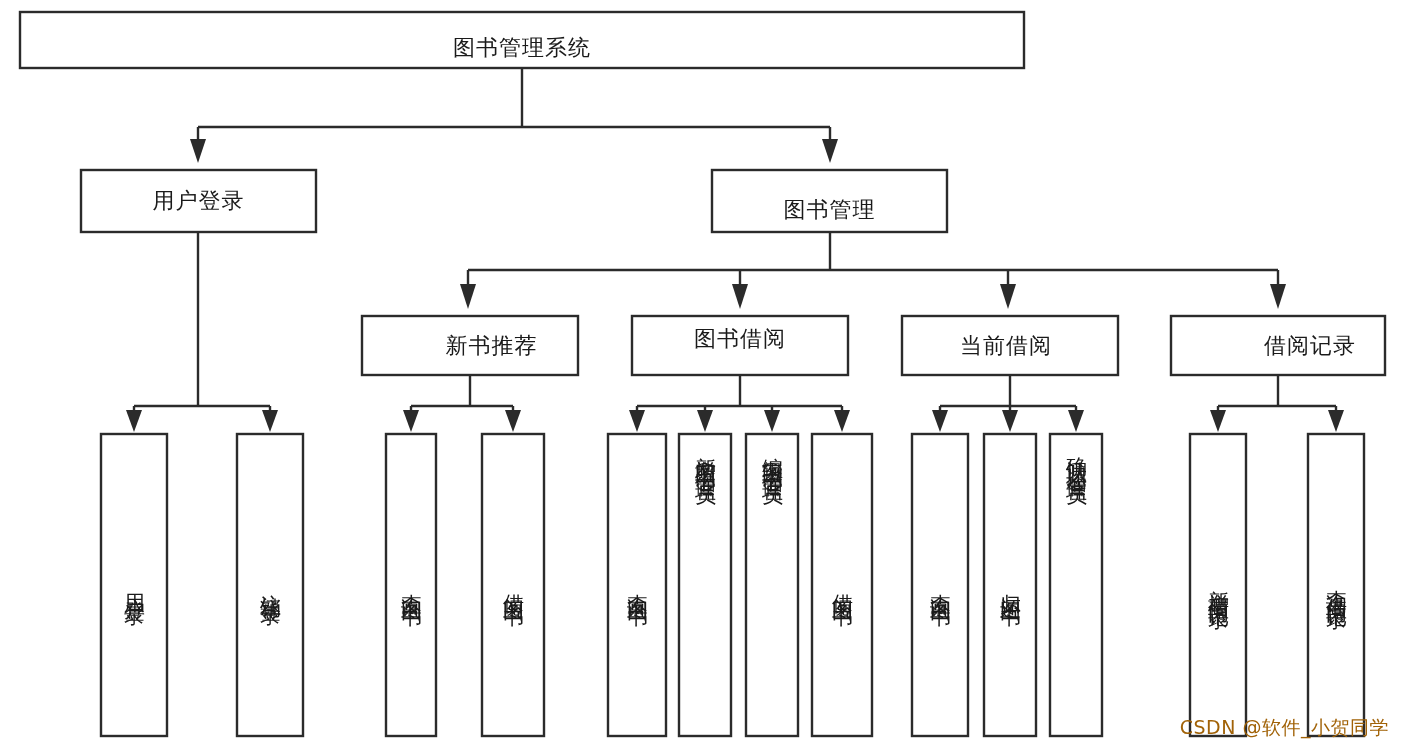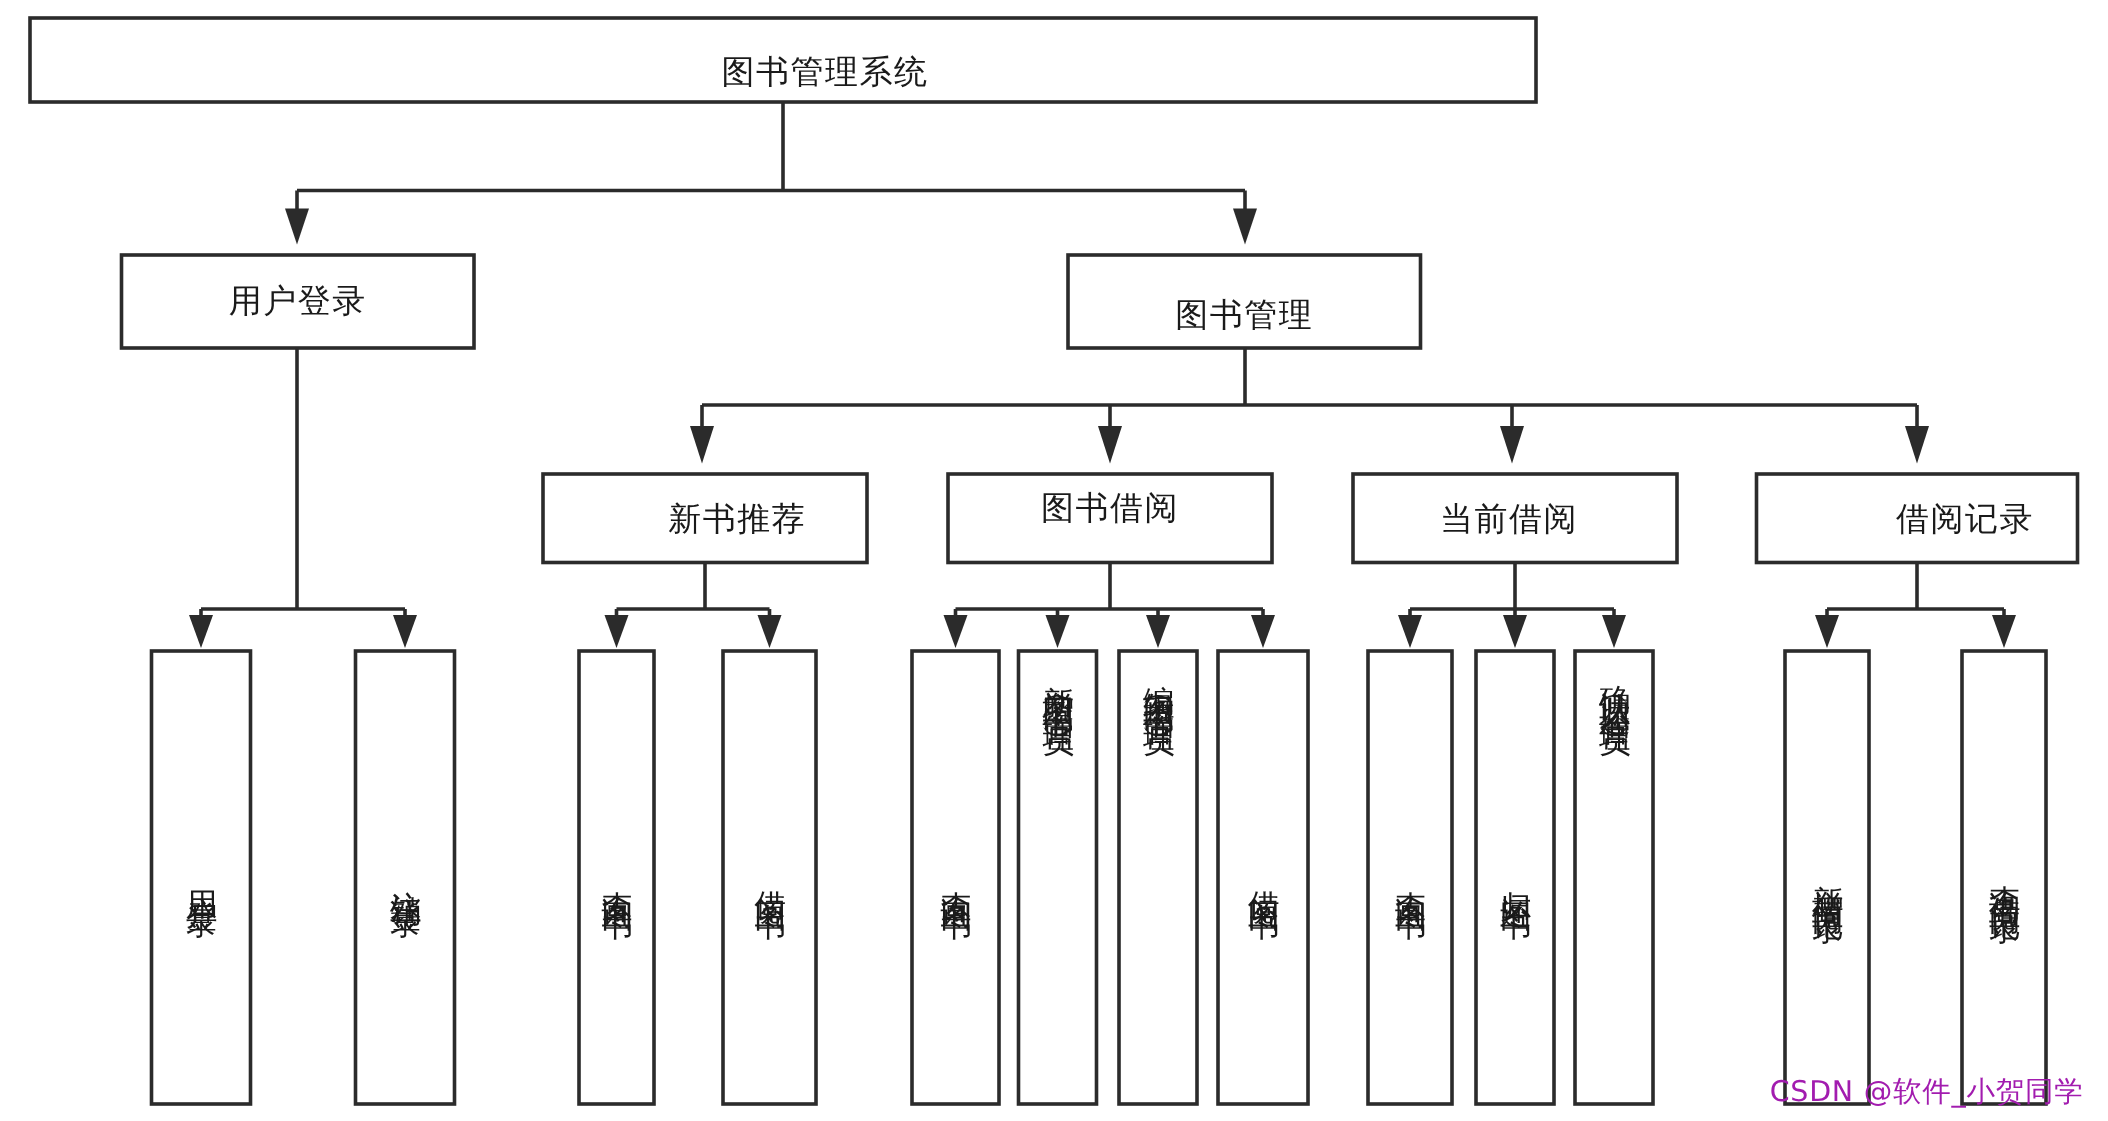--- a/index.html
+++ b/index.html
@@ -73,21 +73,21 @@
     color: #1a1a1a;
     letter-spacing: 1px;
     white-space: nowrap;
   }
   .watermark {
     position: absolute;
     right: 16px;
     bottom: 6px;
     font-family: "DejaVu Sans", "Liberation Sans", sans-serif;
     font-size: 19px;
-    color: #a21caf;
+    color: #a16207;
     letter-spacing: 0.5px;
     white-space: nowrap;
     pointer-events: none;
   }
 </style>
 </head>
 <body>
 
 <div id="diagram-root">
 
@@ -188,21 +188,21 @@
     <rect class="node-box" x="812" y="434" width="60" height="302"></rect>
 
     <rect class="node-box" x="912" y="434" width="56" height="302"></rect>
     <rect class="node-box" x="984" y="434" width="52" height="302"></rect>
     <rect class="node-box" x="1050" y="434" width="52" height="302"></rect>
 
     <rect class="node-box" x="1190" y="434" width="56" height="302"></rect>
     <rect class="node-box" x="1308" y="434" width="56" height="302"></rect>
   </svg>
 
-  <div class="hlabel-wrap" style="left:20px; top:12px; width:1004px; height:72px;padding-left:28px;">
+  <div class="hlabel-wrap" style="left:20px; top:12px; width:1004px; height:72px;">
     <span class="hlabel-text">图书管理系统</span>
   </div>
 
   <div class="hlabel-wrap" style="left:81px; top:170px; width:235px; height:62px;">
     <span class="hlabel-text">用户登录</span>
   </div>
   <div class="hlabel-wrap" style="left:712px; top:170px; width:235px; height:79px;">
     <span class="hlabel-text">图书管理</span>
   </div>
 

